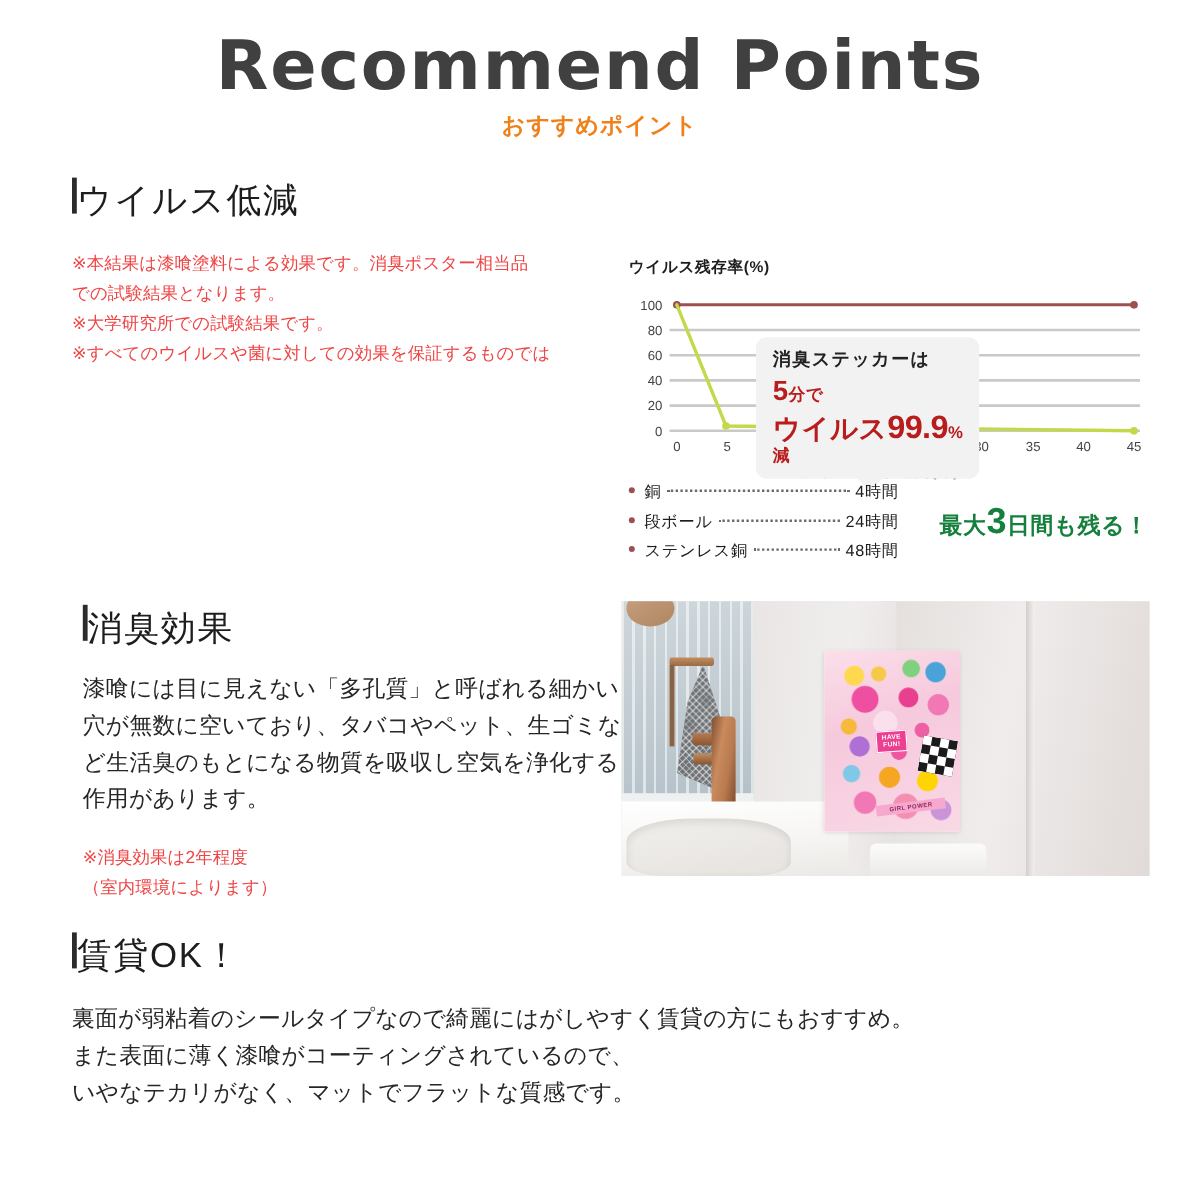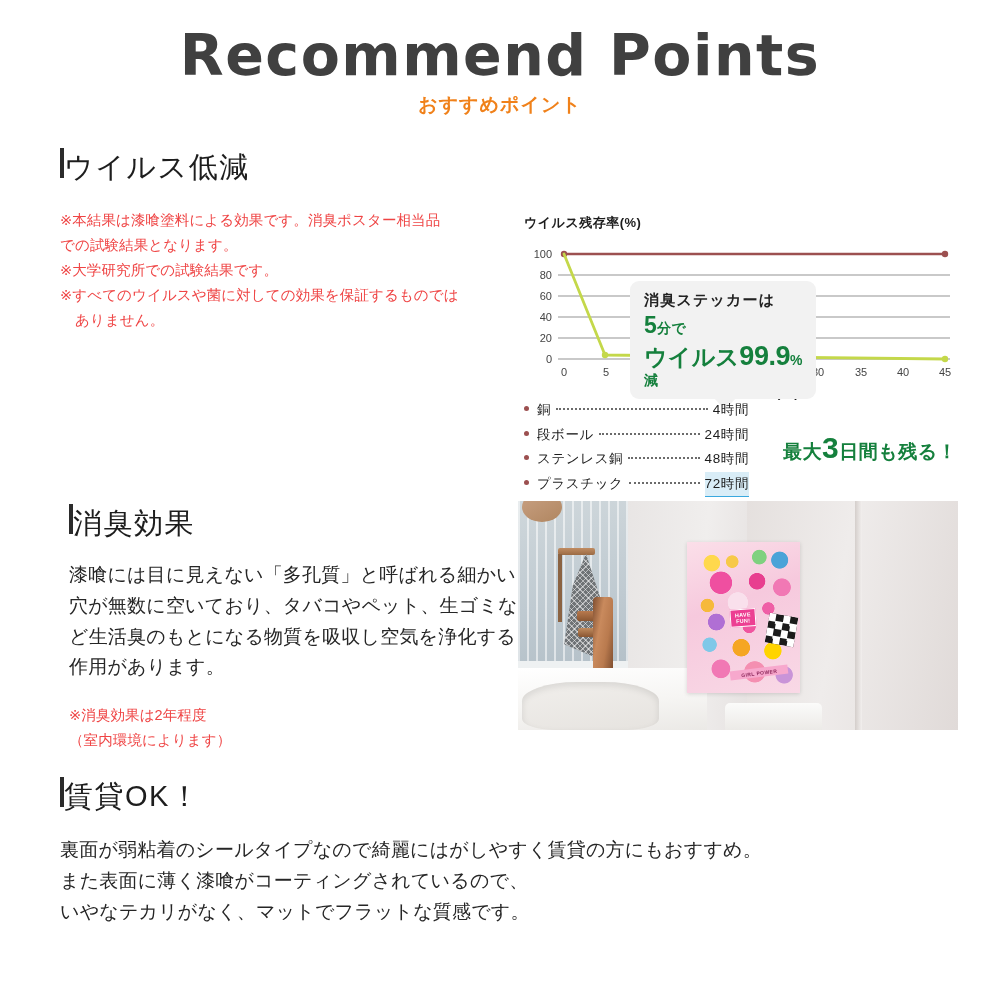--- a/index.html
+++ b/index.html
@@ -127,21 +127,21 @@
     border-top: 12px solid #f2f2f2;
   }
   .callout-l1 {
     font-size: 15px;
     font-weight: bold;
     color: #222;
     letter-spacing: 1.2px;
     line-height: 1.3;
   }
   .callout-l2 {
-    color: #15803d;
+    color: #b91c1c;
     font-weight: bold;
     line-height: 1.12;
     letter-spacing: 0.3px;
     margin-top: 3px;
   }
   .c-big   { font-size: 23px; }
   .c-small { font-size: 14px; }
   .c-huge  { font-size: 27px; letter-spacing: -0.5px; }
 
   
@@ -356,21 +356,20 @@
 <div class="sec1-left">
   <div class="sec-head">
     <span class="sec-bar"></span>
     <span class="sec-title">ウイルス低減</span>
   </div>
   <div class="note">
     <span style="white-space:pre-line">※本結果は漆喰塗料による効果です。消臭ポスター相当品
 での試験結果となります。
 ※大学研究所での試験結果です。
 ※すべてのウイルスや菌に対しての効果を保証するものでは</span>
-    <span class="note-indent">ありません。</span>
   </div>
 </div>
 
 <div class="sec1-right">
   <div class="chart-ylabel">ウイルス残存率(%)</div>
 
   <div class="chart-area">
     <svg class="chart-svg" width="432" height="140" viewBox="0 0 432 140">
 
       <g font-size="11" fill="#444" text-anchor="end" font-family="Liberation Sans, sans-serif">
@@ -447,26 +446,20 @@
       <span class="legend-val">24時間</span>
     </div>
 
     <div class="legend-row">
       <span class="legend-dot"></span>
       <span class="legend-name">ステンレス銅</span>
       <span class="legend-dots"></span>
       <span class="legend-val">48時間</span>
     </div>
 
-    <div class="legend-row">
-      <span class="legend-dot"></span>
-      <span class="legend-name">プラスチック</span>
-      <span class="legend-dots"></span>
-      <span class="legend-val hl">72時間</span>
-    </div>
 
   </div>
 
   <div class="legend-msg">
     <span>最大</span><span class="big">3</span><span>日間も残る！</span>
   </div>
 </div>
 
 <div class="sec2-left">
   <div class="sec-head">

